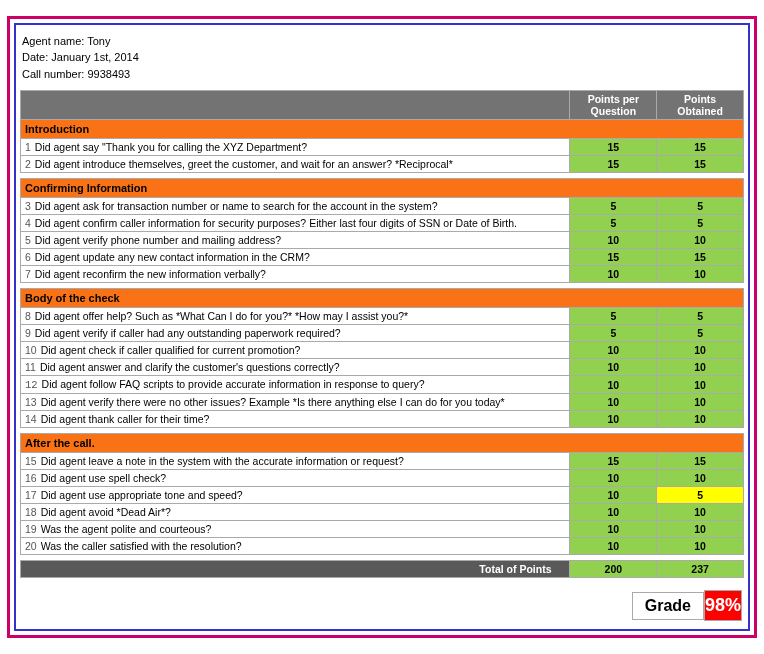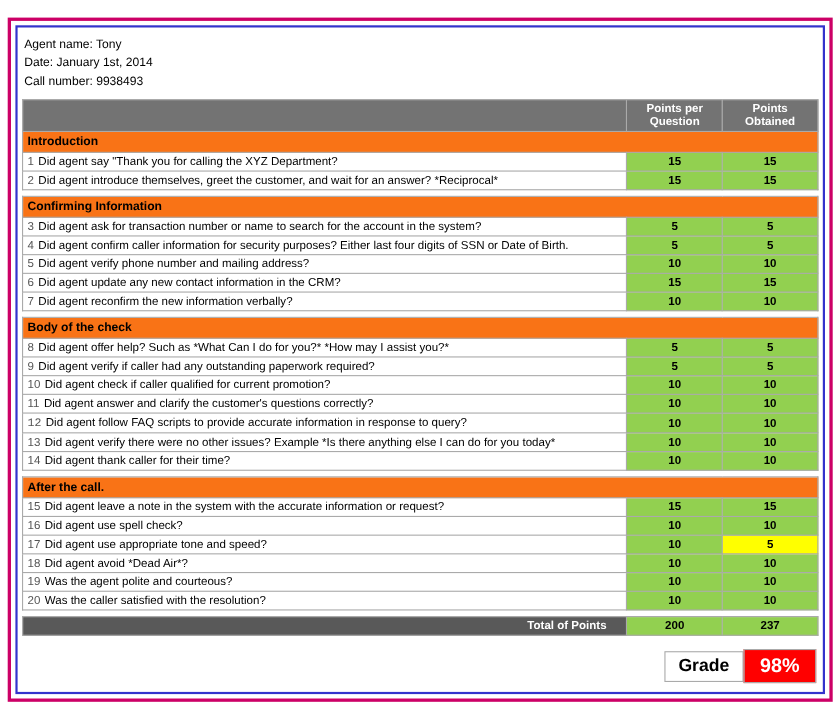--- a/index.html
+++ b/index.html
@@ -102,21 +102,21 @@
       font-size: 16px;
       font-weight: bold;
       padding: 4px 12px;
       border: 1px solid #aaa;
       background: #fff;
       text-align: right;
     }
     .grade-value {
       font-size: 18px;
       font-weight: bold;
-      padding: 4px 14px;
+      padding: 4px 0;
       background-color: #ff0000;
       color: #fff;
       border: 1px solid #aaa;
     }
     .spacer-row td {
       border: none;
       height: 6px;
       background: #fff;
     }
   </style>

